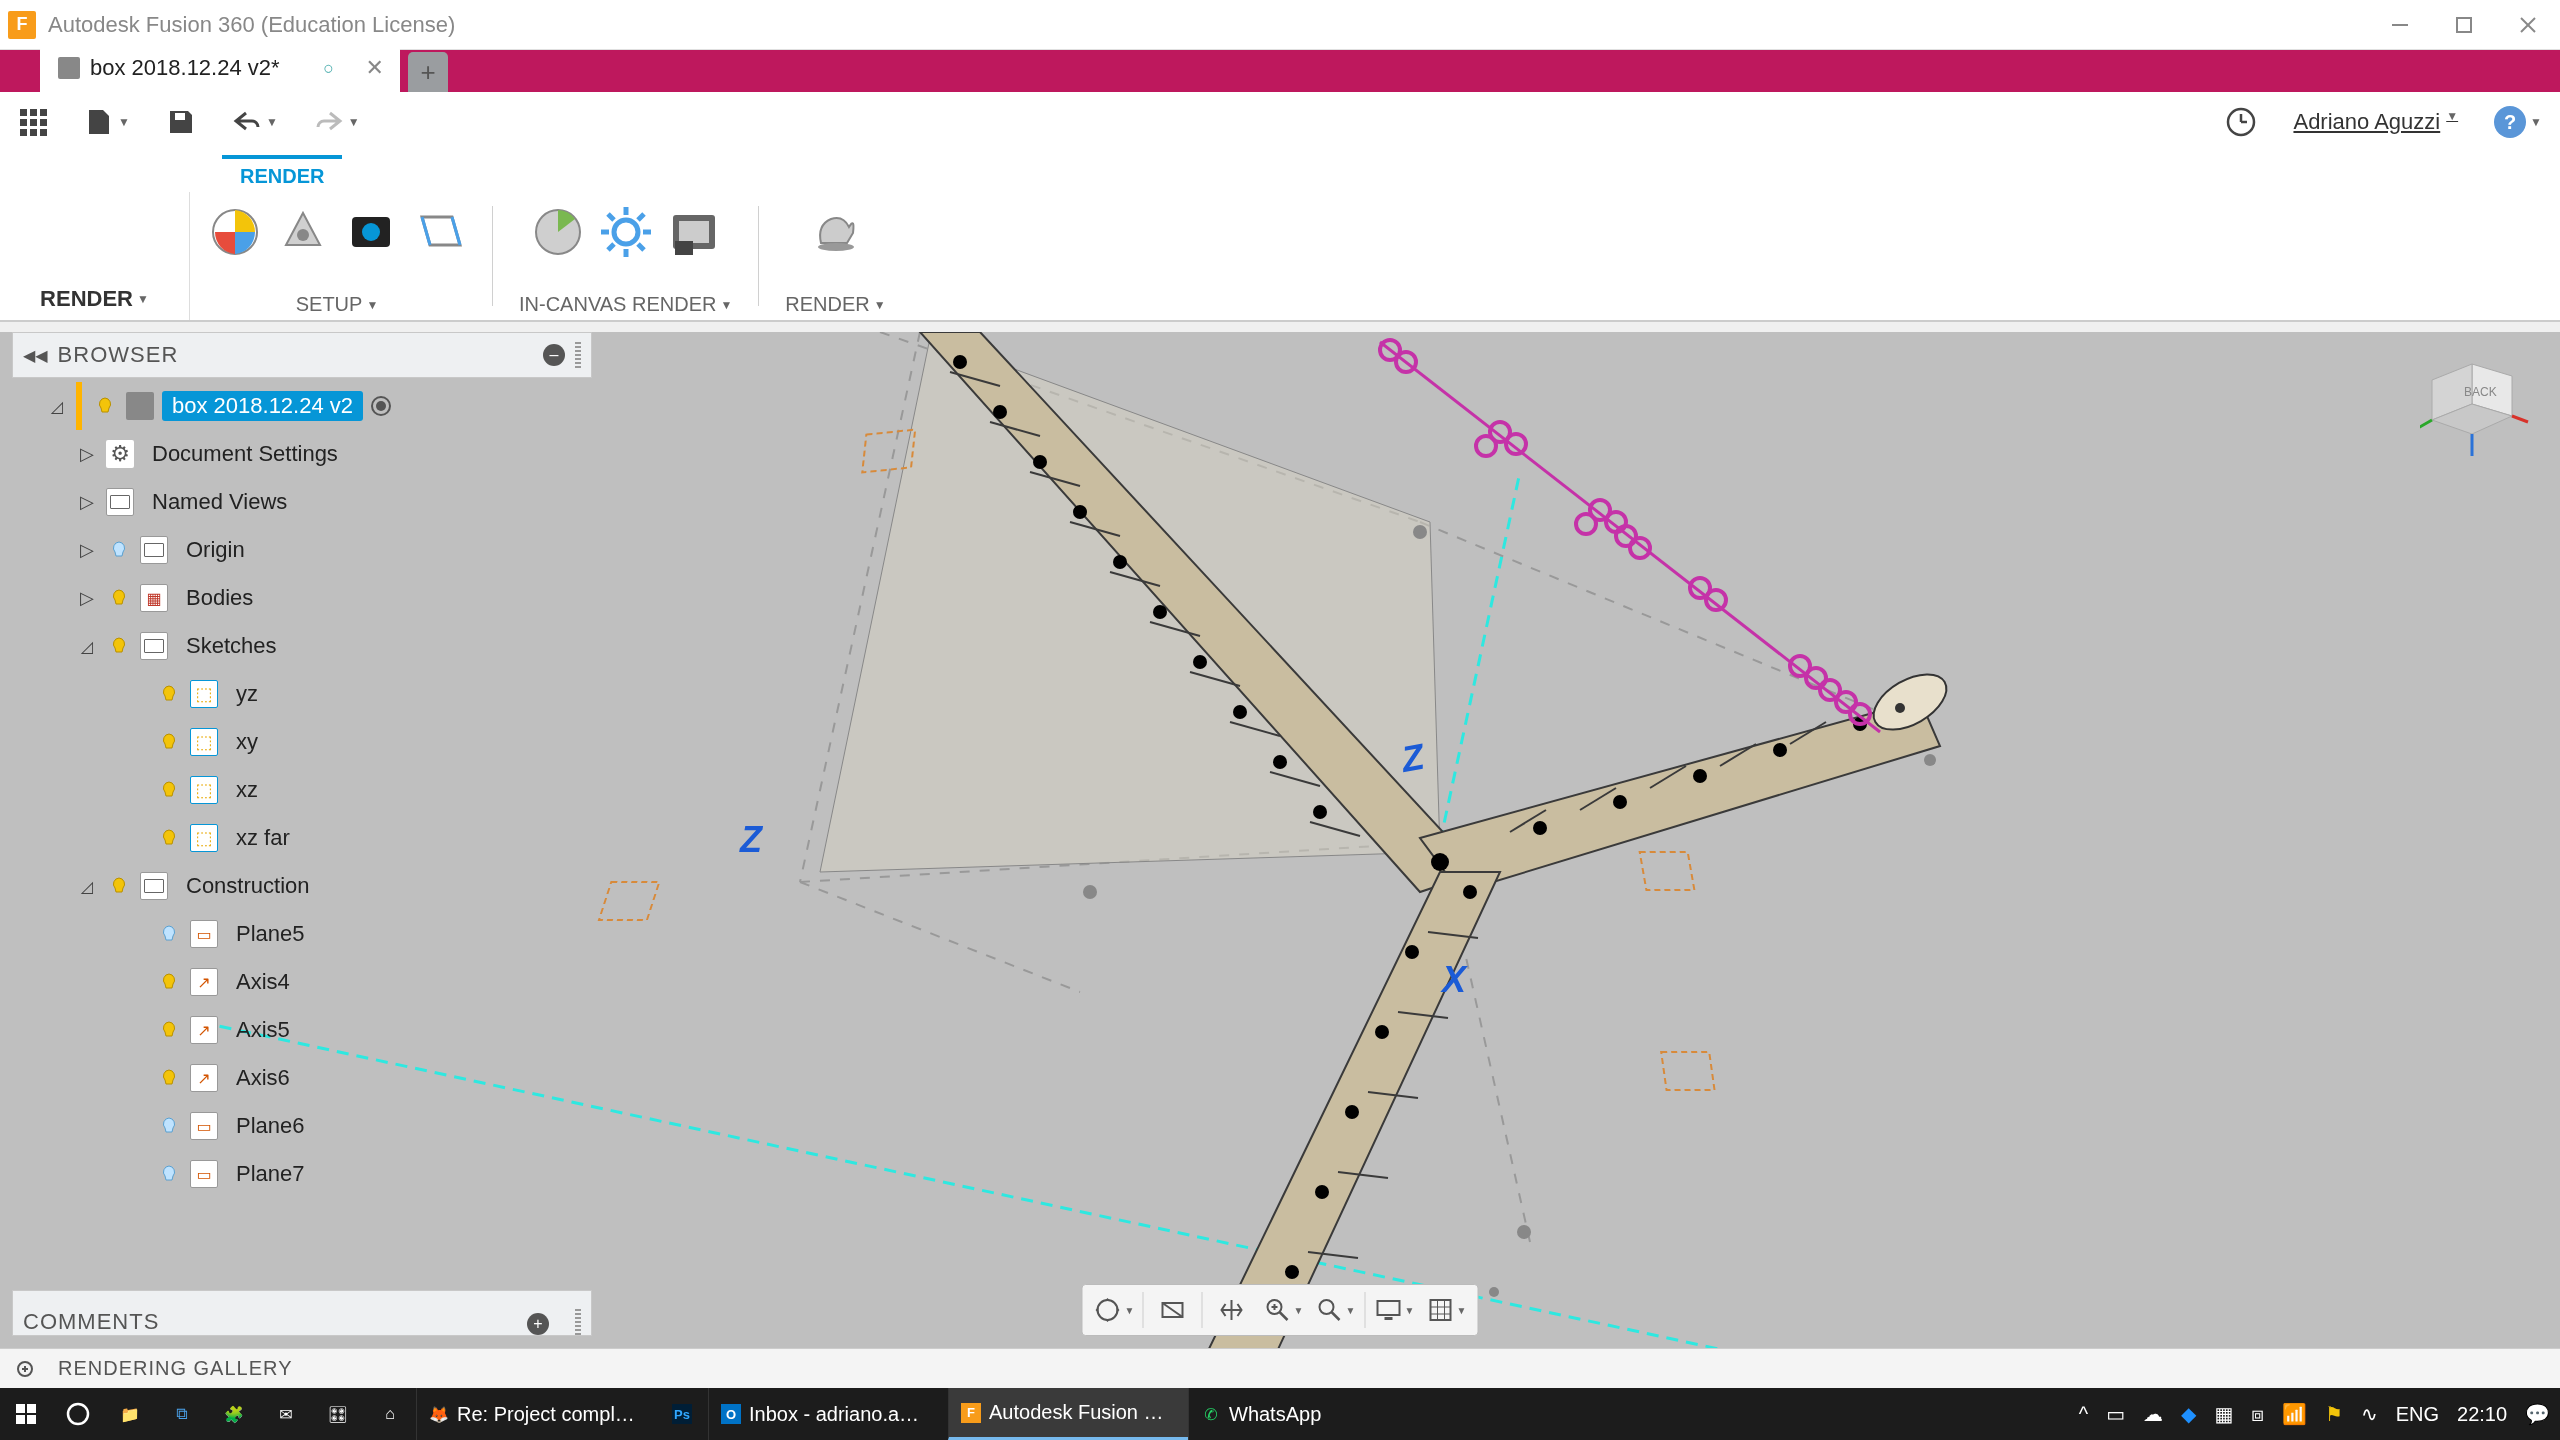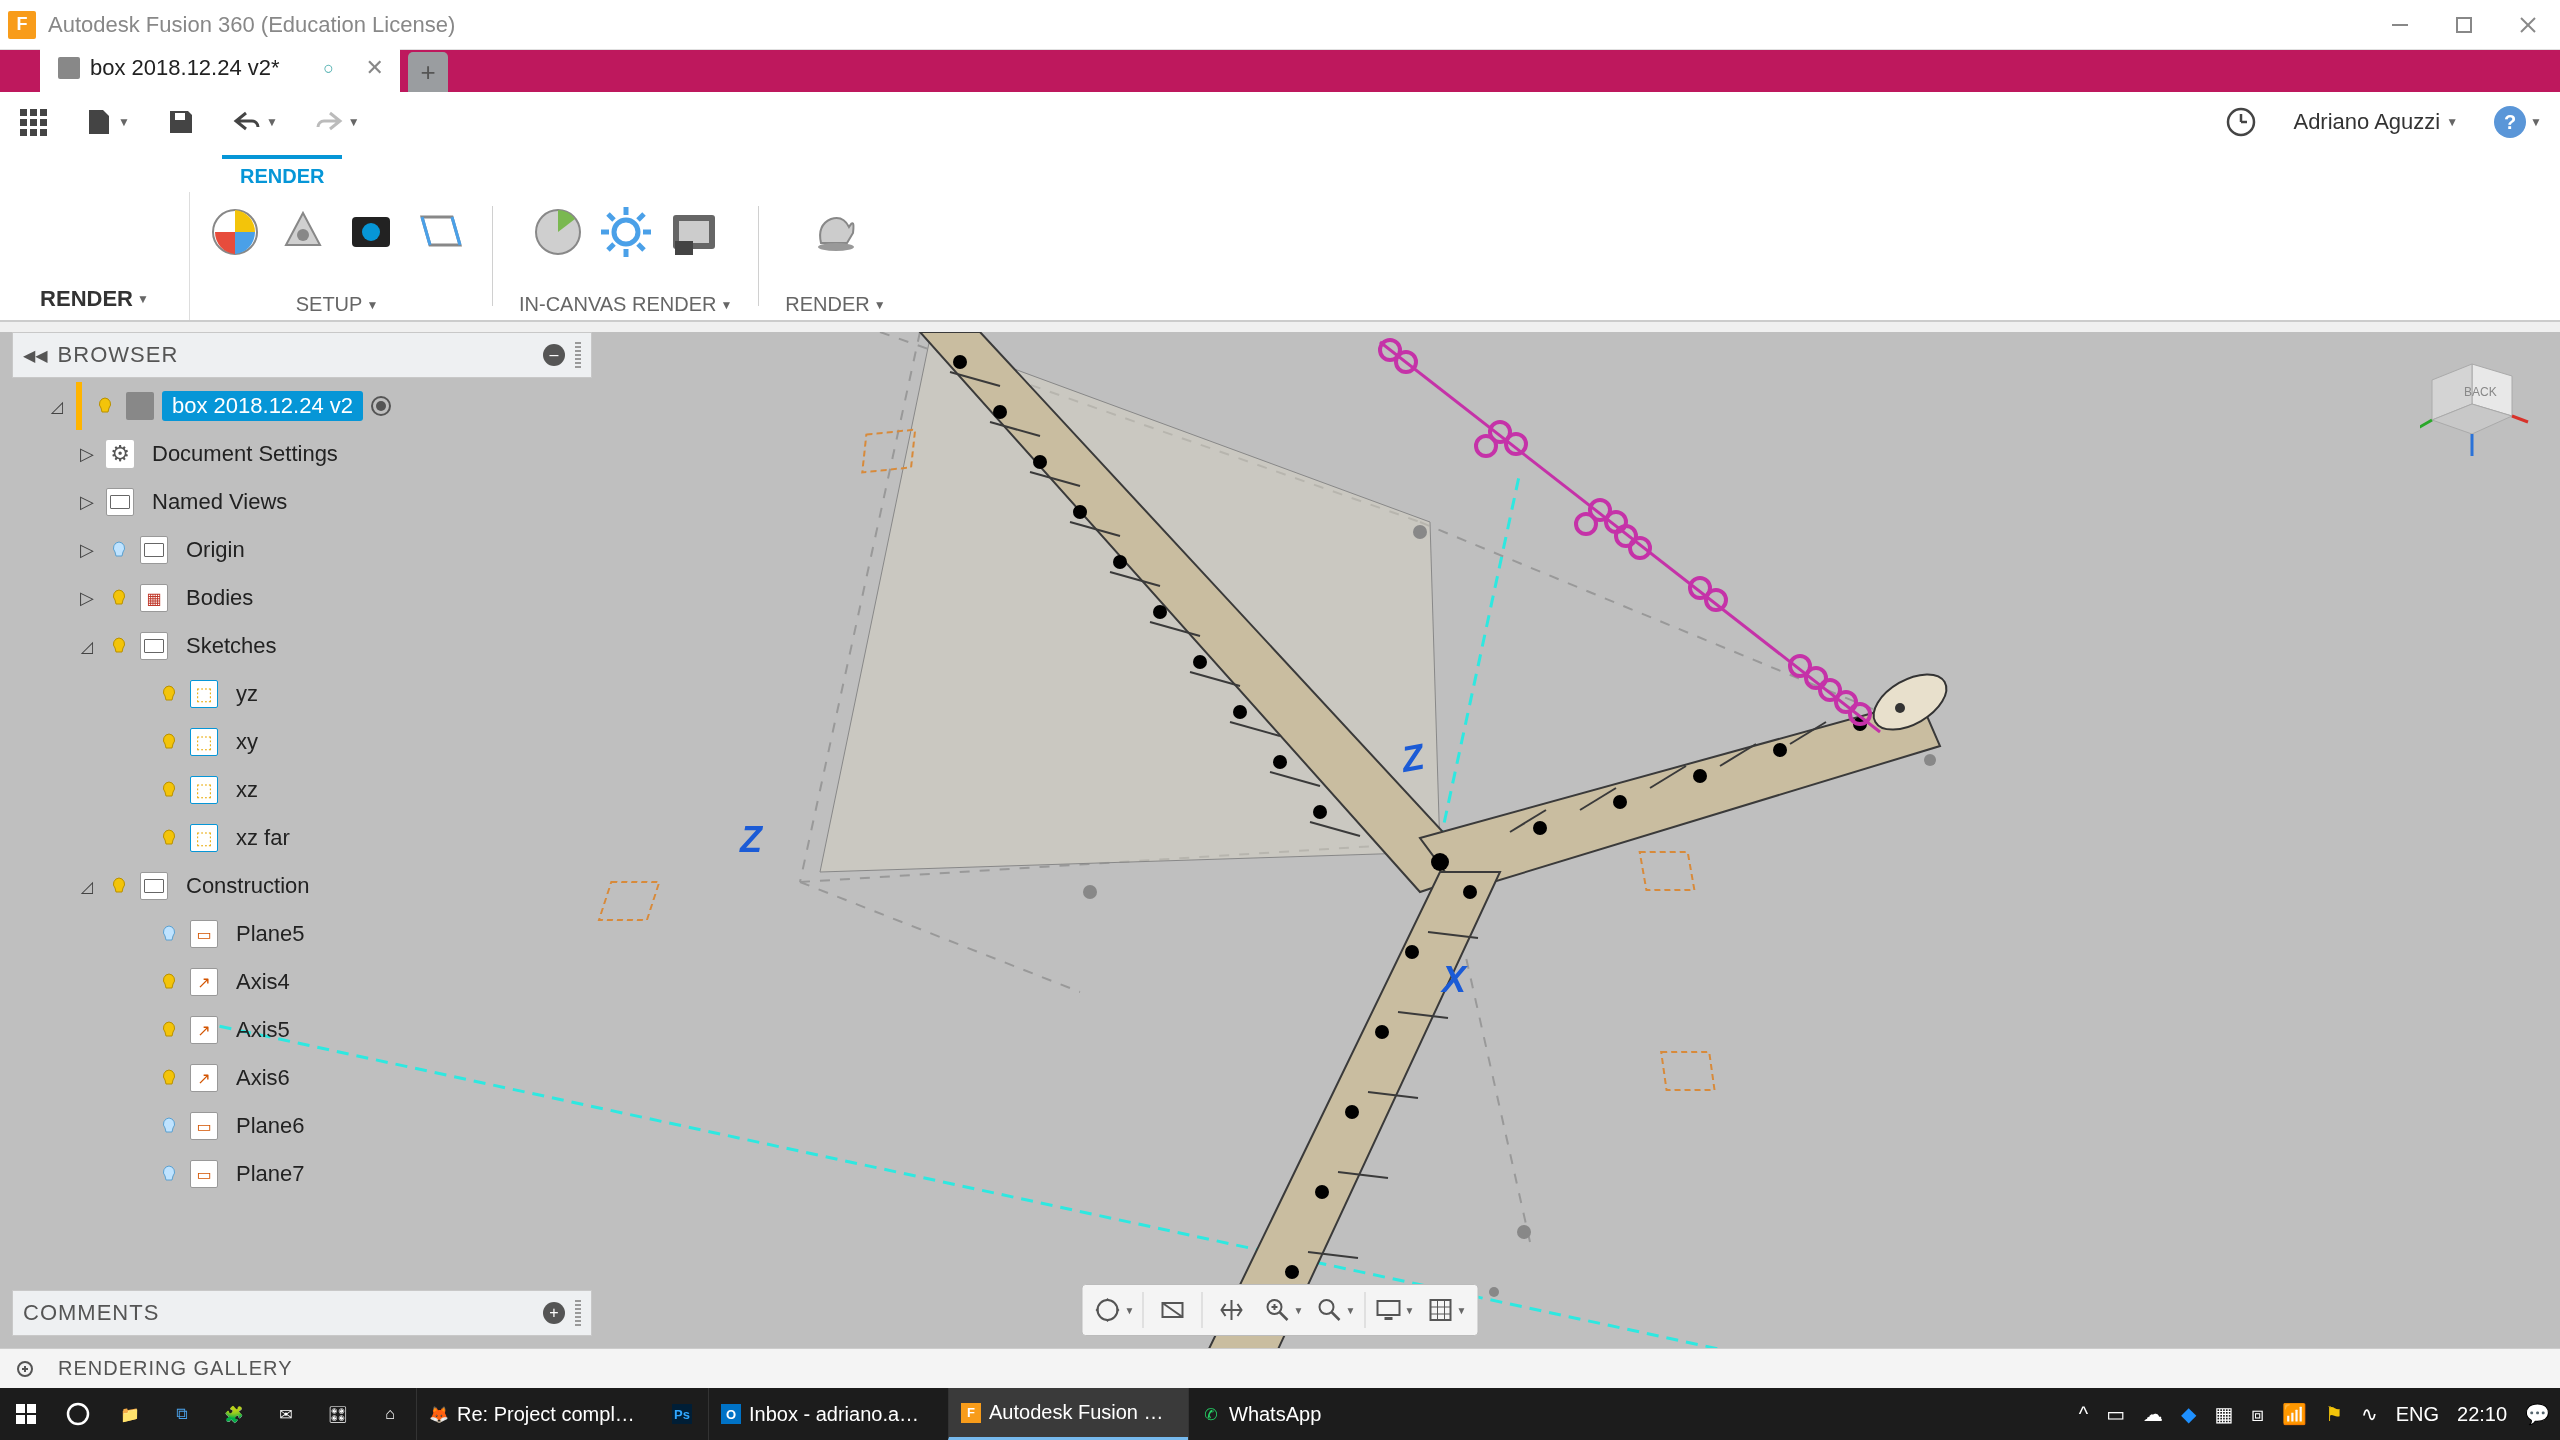--- a/index.html
+++ b/index.html
@@ -20,21 +20,21 @@
 .tab .dirty { color: #4aa; font-size: 18px; position: absolute; right: 66px;}
 .tab .close { color: #888; font-size: 22px; cursor: pointer; position: absolute; right: 16px;}
 .newtab { width: 40px; height: 40px; background: #9a9da0; margin-left: 8px; display: flex; align-items: center; justify-content: center; border-radius: 5px 5px 0 0; color: #555; font-size: 26px; cursor: pointer;}
 
 
 .quickbar { height: 60px; background: #fff; display: flex; align-items: center; padding: 0 18px; gap: 36px; }
 .qa-btn { display: flex; align-items: center; gap: 4px; cursor: pointer; color: #444;}
 .qa-icon { width: 30px; height: 30px; }
 .caret { font-size: 12px; color: #666;}
 .qa-spacer { flex: 1; }
-.user-name { font-size: 22px; color: #333; display: flex; align-items: center; gap: 6px;}
+.user-name { font-size: 22px; color: #333; display: flex; align-items: flex-start; gap: 6px; text-decoration: underline;}
 .help { width: 32px; height: 32px; border-radius: 50%; background: #5a96d8; color: #fff; display: flex; align-items: center; justify-content: center; font-weight: bold; font-size: 20px;}
 
 
 .ribbon-wrap { background: #fff; border-bottom: 2px solid #ccc;}
 .ribbon-tabs { height: 40px; display: flex; align-items: flex-end; padding-left: 222px;}
 .ribbon-tab { padding: 6px 18px 4px; font-size: 20px; font-weight: 600; color: #0696d7; border-top: 4px solid #0696d7; cursor: pointer;}
 .ribbon { height: 128px; display: flex; align-items: stretch; }
 .ribbon-group { display: flex; flex-direction: column; align-items: center; justify-content: space-between; padding: 8px 18px 4px; position: relative; gap: 30px;}
 .ribbon-group .icons-row { display: flex; gap: 14px; align-items: center; flex: 1;}
 .ribbon-group .group-label { font-size: 20px; color: #666; display: flex; align-items: center; gap: 4px;}
@@ -76,21 +76,21 @@
 .ticon.axis { background:#fff;}
 .ticon.axis::before{content:"↗"; color:#d35400; font-size: 16px;}
 .ticon.gear { background:#fff; border:none;}
 .ticon.gear::before{content:"⚙"; color:#555; font-size: 22px;}
 .ticon.component { background:#888; border:none;}
 
 .bulb.on svg path { fill: #f3c40a; stroke:#b89000;}
 .bulb.off svg path { fill: #bfe3ff; stroke:#5aa0d0;}
 
 
-.comments { position: absolute; bottom: 52px; left: 12px; width: 580px; height: 46px; background: #eef0f2; border: 1px solid #c8c8c8; display: flex; align-items: center; padding: 0 10px; gap: 10px;}
+.comments { position: absolute; bottom: 52px; left: 12px; width: 580px; height: 46px; background: #eef0f2; border: 1px solid #c8c8c8; display: flex; align-items: flex-end; padding: 0 10px; gap: 26px;}
 .comments .ctitle { font-size: 22px; color: #555; flex: 1; letter-spacing: 1px;}
 .comments .cplus { width: 22px; height: 22px; background: #555; border-radius: 50%; color: #fff; display: flex; align-items: center; justify-content: center; font-size: 16px; cursor: pointer;}
 .comments .cgrip { width: 6px; height: 26px; background: repeating-linear-gradient(#999,#999 2px,transparent 2px,transparent 4px);}
 
 
 .gallery { position: absolute; bottom: 0; height: 40px; left: 0; right: 0; background: #f4f4f4; border-top: 1px solid #ccc; display: flex; align-items: center; padding: 0 16px; gap: 24px;}
 .gallery .gexpand { color:#555;}
 .gallery .glabel { font-size: 20px; color: #555; letter-spacing: 1px;}
 
 

